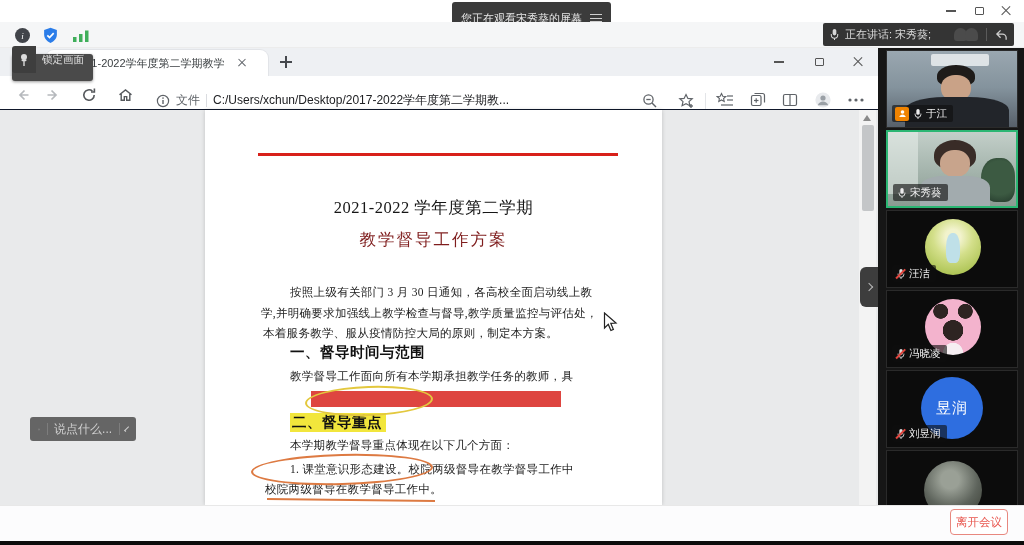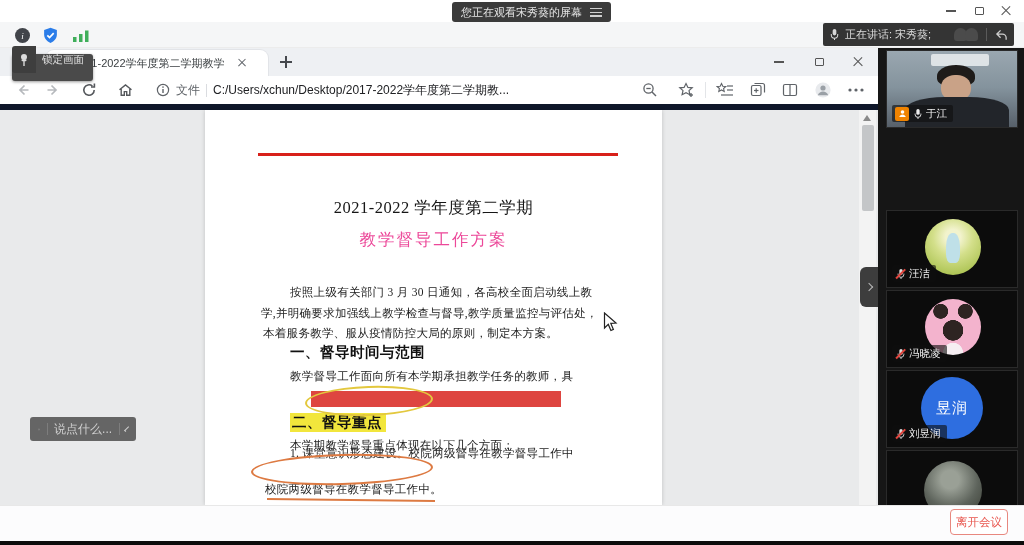--- a/index.html
+++ b/index.html
@@ -4,21 +4,21 @@
 <style>
   *{box-sizing:border-box;margin:0;padding:0}
   html,body{background:#000}
   .stage{position:relative;width:1024px;height:545px;overflow:hidden;background:#fff;
     font-family:"Liberation Sans","DejaVu Sans",sans-serif;-webkit-font-smoothing:antialiased}
   .abs{position:absolute}
 
   
   .row1{position:absolute;left:0;top:0;width:1024px;height:22px;background:#ffffff}
   .watch-pill{position:absolute;left:452px;top:2px;height:19px;background:#3b3b3b;border-radius:3px;
-    display:flex;align-items:center;gap:8px;padding:10px 9px;color:#e8e8e8;font-size:11px}
+    display:flex;align-items:center;gap:8px;padding:16px 9px;color:#e8e8e8;font-size:11px}
   .hamburger{width:12px;height:9px;background:repeating-linear-gradient(to bottom,#cfcfcf 0 1.4px,transparent 1.4px 3.6px)}
   .winctl{position:absolute;display:flex;align-items:center;gap:14px}
   .wc{width:14px;height:14px;display:flex;align-items:center;justify-content:center;cursor:default}
   .wc-min i{display:block;width:10px;height:1.4px;background:#555}
   .wc-max i{display:block;width:9px;height:8px;border:1.3px solid #555;border-radius:1px}
   .wc-x{position:relative;width:12px;height:12px}
   .wc-x i,.wc-x b{position:absolute;left:0;top:5px;width:12px;height:1.4px;background:#555}
   .wc-x i{transform:rotate(45deg)}.wc-x b{transform:rotate(-45deg)}
 
   .row2{position:absolute;left:0;top:22px;width:1024px;height:26px;background:#f5f6f7;border-bottom:1px solid #ececec}
@@ -37,22 +37,22 @@
   .tab{position:absolute;left:46px;top:2px;width:222px;height:26px;background:#fff;border-radius:8px 8px 0 0;
     display:flex;align-items:center;padding:0 8px;gap:6px;box-shadow:0 0 0 1px #e2e4e8}
   .pdf-ico{width:13px;height:15px;flex:0 0 auto}
   .tab-title{font-size:11px;color:#3c4043;white-space:nowrap;overflow:hidden;width:158px}
   .xbtn{position:relative;width:10px;height:10px;flex:0 0 auto}
   .xbtn i,.xbtn b{position:absolute;left:0;top:4.4px;width:10px;height:1.2px;background:#5f6368}
   .xbtn i{transform:rotate(45deg)}.xbtn b{transform:rotate(-45deg)}
   .plus{position:relative;width:12px;height:12px}
   .plus i{position:absolute;left:0;top:5.4px;width:12px;height:1.4px;background:#45484d}
   .plus b{position:absolute;left:5.4px;top:0;width:1.4px;height:12px;background:#45484d}
-  .navbar{position:absolute;left:0;top:28px;width:878px;height:34px;background:#fff;border-bottom:6px solid #0f172a;
-    display:flex;align-items:center}
+  .navbar{position:absolute;left:0;top:28px;width:878px;height:34px;background:#fff;border-bottom:1px solid #0f172a;
+    display:flex;align-items:flex-end}
   .nav-ic{width:30px;height:28px;display:flex;align-items:center;justify-content:center}
   .url{display:flex;align-items:center;gap:6px;margin-left:16px;flex:1 1 auto;min-width:0}
   .url .file{font-size:12px;color:#5f6368}
   .url .bar{width:1px;height:13px;background:#dadce0}
   .url .path{font-size:12px;color:#202124;white-space:nowrap;overflow:hidden;max-width:300px}
   .right-ics{display:flex;align-items:center;gap:16px;padding:0 14px 0 10px}
   .sep{width:1px;height:16px;background:#e3e5e8}
   .content{position:absolute;left:0;top:62px;width:878px;height:395px;background:#e9eaeb}
 
   
@@ -60,21 +60,21 @@
   .sbar .up{position:absolute;left:4px;top:5px;width:0;height:0;border-left:4.5px solid transparent;border-right:4.5px solid transparent;border-bottom:6px solid #8a8a8a}
   .sbar .thumb{position:absolute;left:2.5px;top:15px;width:12px;height:86px;background:#c4c6c8;border-radius:2px}
 
   
   .page{position:absolute;left:205px;top:0;width:457px;height:395px;background:#fff;box-shadow:0 0 4px rgba(0,0,0,.18)}
   .doc-serif{font-family:"Liberation Serif","DejaVu Serif",serif}
   .office{position:absolute;left:0;top:3px;width:457px;text-align:center;font-size:27px;font-weight:bold;
     color:#e2231a;letter-spacing:1px}
   .redline{position:absolute;left:53px;top:43px;width:360px;height:2.5px;background:#d8201a}
   .doct1{position:absolute;left:0;top:87px;width:457px;text-align:center;font-size:16.5px;color:#161616;letter-spacing:.5px}
-  .doct2{position:absolute;left:0;top:119px;width:457px;text-align:center;font-size:16.5px;color:#ec4899;letter-spacing:2px}
+  .doct2{position:absolute;left:0;top:119px;width:457px;text-align:center;font-size:16.5px;color:#7f1d1d;letter-spacing:2px}
   .dline{position:absolute;left:60px;width:390px;font-size:11.5px;color:#222;white-space:nowrap;letter-spacing:.3px}
   .ind{padding-left:25px}
   .dhead{font-weight:bold;font-size:14.5px;color:#111;letter-spacing:.5px}
   .redbar{position:absolute;left:106px;top:281px;width:250px;height:16px;background:#de4540}
   .hl-red{color:#330f0c;position:relative;z-index:2}
   .hl-yel{background:#f2e63c;padding:1px 4px 2px 2px}
   .ellipse{position:absolute;border-radius:50%;z-index:3}
   .ell-yellow{left:100px;top:276px;width:128px;height:30px;border:2px solid #e3c83e;transform:rotate(-2deg)}
   .ell-orange{left:46px;top:344px;width:182px;height:31px;border:2px solid #dd7a42;transform:rotate(-1.5deg)}
   .orange-ul{position:absolute;left:62px;top:389px;width:168px;height:2px;background:#dd7a42;transform:rotate(.6deg);z-index:3}
@@ -310,21 +310,21 @@
         <div class="dline" style="top:196px;left:56px">学,并明确要求加强线上教学检查与督导,教学质量监控与评估处，</div>
         <div class="dline" style="top:216px;left:58px">本着服务教学、服从疫情防控大局的原则，制定本方案。</div>
         <div class="dline dhead ind" style="top:233px">一、督导时间与范围</div>
         <div class="dline ind" style="top:259px">教学督导工作面向所有本学期承担教学任务的教师，具</div>
 
         <div class="redbar"></div>
         <div class="ellipse ell-yellow"></div>
 
         <div class="dline ind" style="top:303px"><span class="dhead hl-yel">二、督导重点</span></div>
         <div class="dline ind" style="top:328px">本学期教学督导重点体现在以下几个方面：</div>
-        <div class="dline ind" style="top:336px"><span>1. 课堂意识形态建设。</span><span>校院两级督导在教学督导工作中</span></div>
+        <div class="dline ind" style="top:352px"><span>1. 课堂意识形态建设。</span><span>校院两级督导在教学督导工作中</span></div>
         <div class="ellipse ell-orange"></div>
         <div class="dline" style="top:372px">校院两级督导在教学督导工作中。</div>
         <div class="orange-ul"></div>
       </div>
 
       <div class="sbar">
         <span class="up"></span>
         <span class="thumb"></span>
       </div>
     </div>
@@ -377,20 +377,39 @@
             <svg width="10" height="12" viewBox="0 0 12 14">
               <rect x="4" y="1" width="4" height="7" rx="2" fill="#ececec"></rect>
               <path d="M2.5 6.5v1a3.5 3.5 0 0 0 7 0v-1" fill="none" stroke="#ececec" stroke-width="1.1"></path>
               <line x1="6" y1="11" x2="6" y2="13" stroke="#ececec" stroke-width="1.1"></line>
             </svg>
           </span>
         <span class="nm">于江</span>
       </div>
     </div>
 
+    <div class="tile speaking" style="top:82px">
+      <div class="v2">
+          <div class="lite"></div>
+          <div class="plant"></div>
+          <div class="hair"></div>
+          <div class="face"></div>
+          <div class="body"></div>
+        </div>
+      <div class="chip">
+        <span class="micw">
+            <svg width="10" height="12" viewBox="0 0 12 14">
+              <rect x="4" y="1" width="4" height="7" rx="2" fill="#ececec"></rect>
+              <path d="M2.5 6.5v1a3.5 3.5 0 0 0 7 0v-1" fill="none" stroke="#ececec" stroke-width="1.1"></path>
+              <line x1="6" y1="11" x2="6" y2="13" stroke="#ececec" stroke-width="1.1"></line>
+            </svg>
+          </span>
+        <span class="nm">宋秀葵</span>
+      </div>
+    </div>
 
     <div class="tile" style="top:162px">
       <div class="avatar-c av3">
           <div class="fig"></div>
         </div>
       <div class="chip">
         <span class="micw muted">
             <svg width="10" height="12" viewBox="0 0 12 14">
               <rect x="4" y="1" width="4" height="7" rx="2" fill="#dcdcdc"></rect>
               <path d="M2.5 6.5v1a3.5 3.5 0 0 0 7 0v-1" fill="none" stroke="#dcdcdc" stroke-width="1.1"></path>

